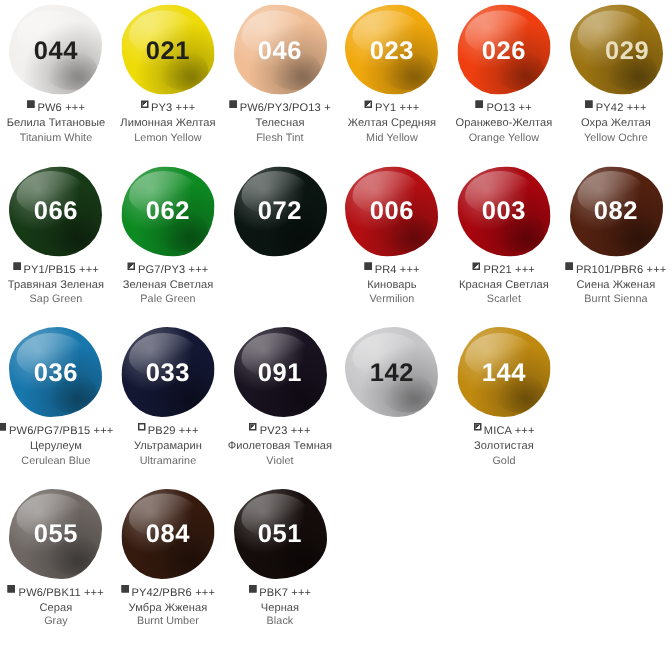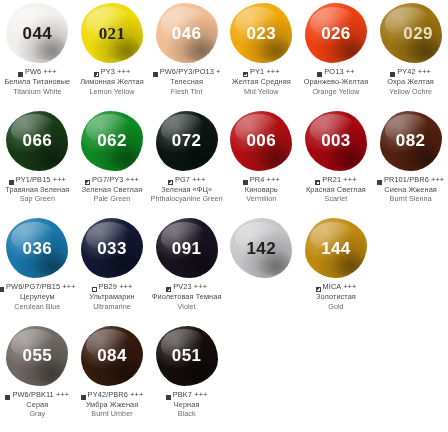--- a/index.html
+++ b/index.html
@@ -91,21 +91,21 @@
     color:#4c4c4c;
     padding-top:1px;
     box-sizing:border-box;
   }
   .pigline{
     font-size:7.4px;
     line-height:10px;
     color:#3d3d3d;
     white-space:nowrap;
     display:flex;
-    align-items:flex-end;
+    align-items:flex-start;
     justify-content:center;
     gap:2px;
     letter-spacing:.1px;
   }
   .opq{
     display:inline-block;
     width:5px;height:5px;
     border:1px solid #3d3d3d;
     box-sizing:border-box;
     flex:0 0 auto;
@@ -145,21 +145,21 @@
             <span class="opq full"></span>
             <span>PW6 +++</span>
           </div>
           <div class="name-ru">Белила Титановые</div>
           <div class="name-en">Titanium White</div>
         </div>
       </div>
       <div class="cell">
         <div class="blob-wrap">
           <div class="blob s2" style="background: radial-gradient(circle at 32% 26%, rgba(255, 255, 255, 0.3), rgba(255, 255, 255, 0) 45%), radial-gradient(circle at 72% 78%, rgba(0, 0, 0, 0.3), rgba(0, 0, 0, 0) 55%), rgb(238, 219, 7);">
-            <span class="num" style="color: rgb(31, 31, 31); font-family: Liberation Serif, serif;">021</span>
+            <span class="num" style="color: rgb(31, 31, 31);">021</span>
           </div>
         </div>
         <div class="caption">
           <div class="pigline">
             <span class="opq half"></span>
             <span>PY3 +++</span>
           </div>
           <div class="name-ru">Лимонная Желтая</div>
           <div class="name-en">Lemon Yellow</div>
         </div>
@@ -254,28 +254,20 @@
           </div>
           <div class="name-ru">Зеленая Светлая</div>
           <div class="name-en">Pale Green</div>
         </div>
       </div>
       <div class="cell">
         <div class="blob-wrap">
           <div class="blob s5" style="background: radial-gradient(circle at 32% 26%, rgba(255, 255, 255, 0.3), rgba(255, 255, 255, 0) 45%), radial-gradient(circle at 72% 78%, rgba(0, 0, 0, 0.3), rgba(0, 0, 0, 0) 55%), rgb(11, 22, 18);">
             <span class="num" style="color: rgb(255, 255, 255);">072</span>
           </div>
-        </div>
-        <div class="caption">
-          <div class="pigline">
-            <span class="opq half"></span>
-            <span>PG7 +++</span>
-          </div>
-          <div class="name-ru">Зеленая «ФЦ»</div>
-          <div class="name-en">Phthalocyanine Green</div>
         </div>
       </div>
       <div class="cell">
         <div class="blob-wrap">
           <div class="blob s2" style="background: radial-gradient(circle at 32% 26%, rgba(255, 255, 255, 0.3), rgba(255, 255, 255, 0) 45%), radial-gradient(circle at 72% 78%, rgba(0, 0, 0, 0.3), rgba(0, 0, 0, 0) 55%), rgb(179, 14, 18); text-align: center;">
             <span class="num" style="color: rgb(255, 255, 255);">006</span>
           </div>
         </div>
         <div class="caption">
           <div class="pigline">

